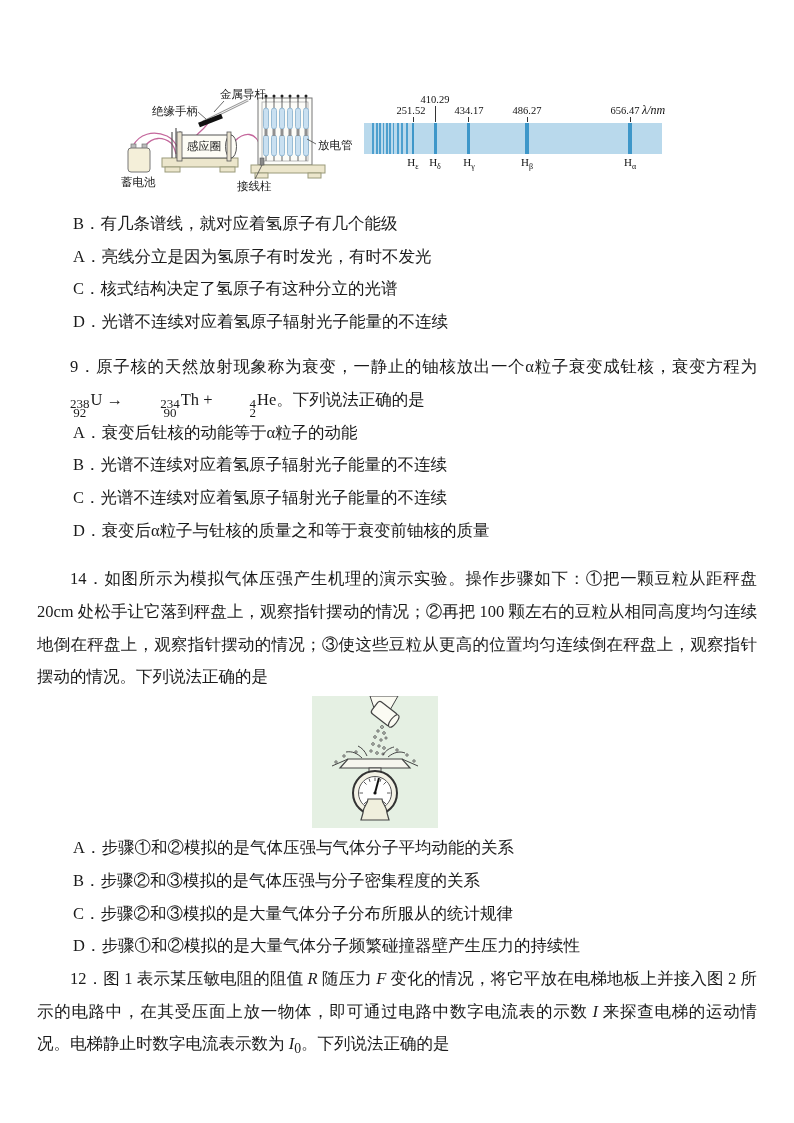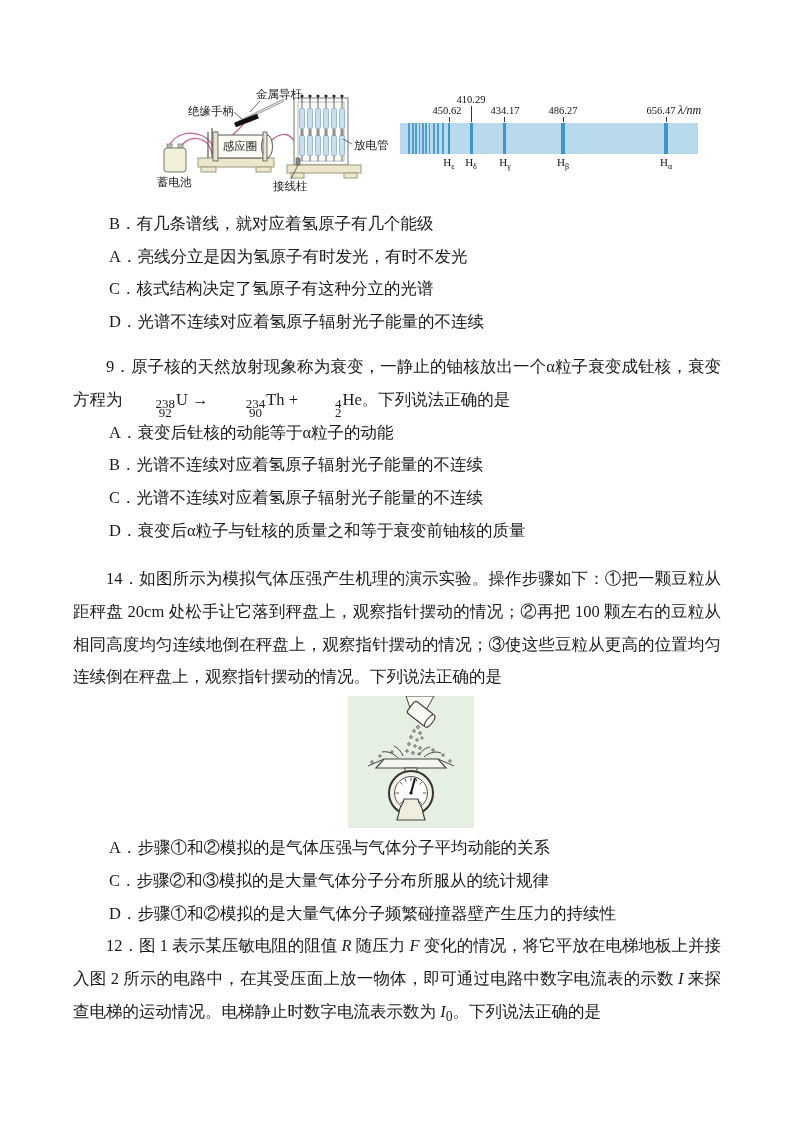--- a/index.html
+++ b/index.html
@@ -6,21 +6,21 @@
   html,body { background:#888; }
   .page {
     position:relative;
     width:794px; height:1123px;
     margin:0 auto;
     background:#ffffff;
     font-family:"Liberation Serif","DejaVu Serif",serif;
     font-size:16.5px; line-height:32.7px; color:#1a1a1a;
     overflow:hidden;
   }
-  .content { padding:0 73px; }
+  .content { padding:0 37px; }
 
   
   .fig8 { position:relative; margin-top:76px; height:124px; }
   .apparatus { position:absolute; left:48px; top:2px; }
   .apparatus text { font-family:"Liberation Serif","DejaVu Serif",serif; font-size:11.5px; fill:#222; }
 
   .spectrum { position:absolute; left:324px; top:18px; width:312px; height:80px;
               font-family:"Liberation Serif","DejaVu Serif",serif; }
   .sp-band { position:absolute; left:3px; top:29px; width:298px; height:31px; background:#b9d9ec; }
   .sp-line { position:absolute; top:29px; height:31px; background:#3e97c9; }
@@ -190,21 +190,21 @@
         <div class="sp-line" style="left:106px;width:3px"></div>
         <div class="sp-line" style="left:164px;width:4px"></div>
         <div class="sp-line" style="left:267px;width:4px"></div>
 
         <div class="sp-tick" style="left:52px;top:23px;height:5px"></div>
         <div class="sp-tick" style="left:74px;top:12px;height:16px"></div>
         <div class="sp-tick" style="left:107px;top:23px;height:5px"></div>
         <div class="sp-tick" style="left:166px;top:23px;height:5px"></div>
         <div class="sp-tick" style="left:269px;top:23px;height:5px"></div>
 
-        <div class="sp-wl" style="left:50px;top:11px">450.62</div>
+        <div class="sp-wl" style="left:50px;top:11px">251.52</div>
         <div class="sp-wl" style="left:74px;top:0px">410.29</div>
         <div class="sp-wl" style="left:108px;top:11px">434.17</div>
         <div class="sp-wl" style="left:166px;top:11px">486.27</div>
         <div class="sp-wl" style="left:264px;top:11px">656.47</div>
         <div class="sp-unit" style="left:281px;top:11px">λ/nm</div>
 
         <div class="sp-h" style="left:52px"><span>H</span><sub>ε</sub></div>
         <div class="sp-h" style="left:74px"><span>H</span><sub>δ</sub></div>
         <div class="sp-h" style="left:108px"><span>H</span><sub>γ</sub></div>
         <div class="sp-h" style="left:166px"><span>H</span><sub>β</sub></div>
@@ -306,20 +306,21 @@
             </g>
             <line x1="63" y1="97" x2="67" y2="82" stroke="#111" stroke-width="2"></line>
             <circle cx="63" cy="97" r="1.6" fill="#111"></circle>
           </g>
 
           <path d="M51,117 C51,110 56,108 56,103 L70,103 C70,108 75,110 75,117 L77,124 L49,124 Z" fill="#f0efdd" stroke="#444" stroke-width="1.2"></path>
         </svg>
       </div>
 
       <p class="opt"><span>A．</span><span>步骤①和②模拟的是气体压强与气体分子平均动能的关系</span></p>
+      <p class="opt"><span>B．</span><span>步骤②和③模拟的是气体压强与分子密集程度的关系</span></p>
       <p class="opt"><span>C．</span><span>步骤②和③模拟的是大量气体分子分布所服从的统计规律</span></p>
       <p class="opt"><span>D．</span><span>步骤①和②模拟的是大量气体分子频繁碰撞器壁产生压力的持续性</span></p>
     </div>
 
     <div class="q11">
       <p class="stem"><span>12．</span><span>图 1 表示某压敏电阻的阻值 </span><span class="var">R</span><span> 随压力 </span><span class="var">F</span><span> 变化的情况，将它平放在电梯地板上并接入图 2 所示的电路中，在其受压面上放一物体，即可通过电路中数字电流表的示数 </span><span class="var">I</span><span> 来探查电梯的运动情况。电梯静止时数字电流表示数为 </span><span class="var"><span>I</span></span><sub>0</sub><span>。下列说法正确的是</span></p>
     </div>
 
   </div>
 </div>

